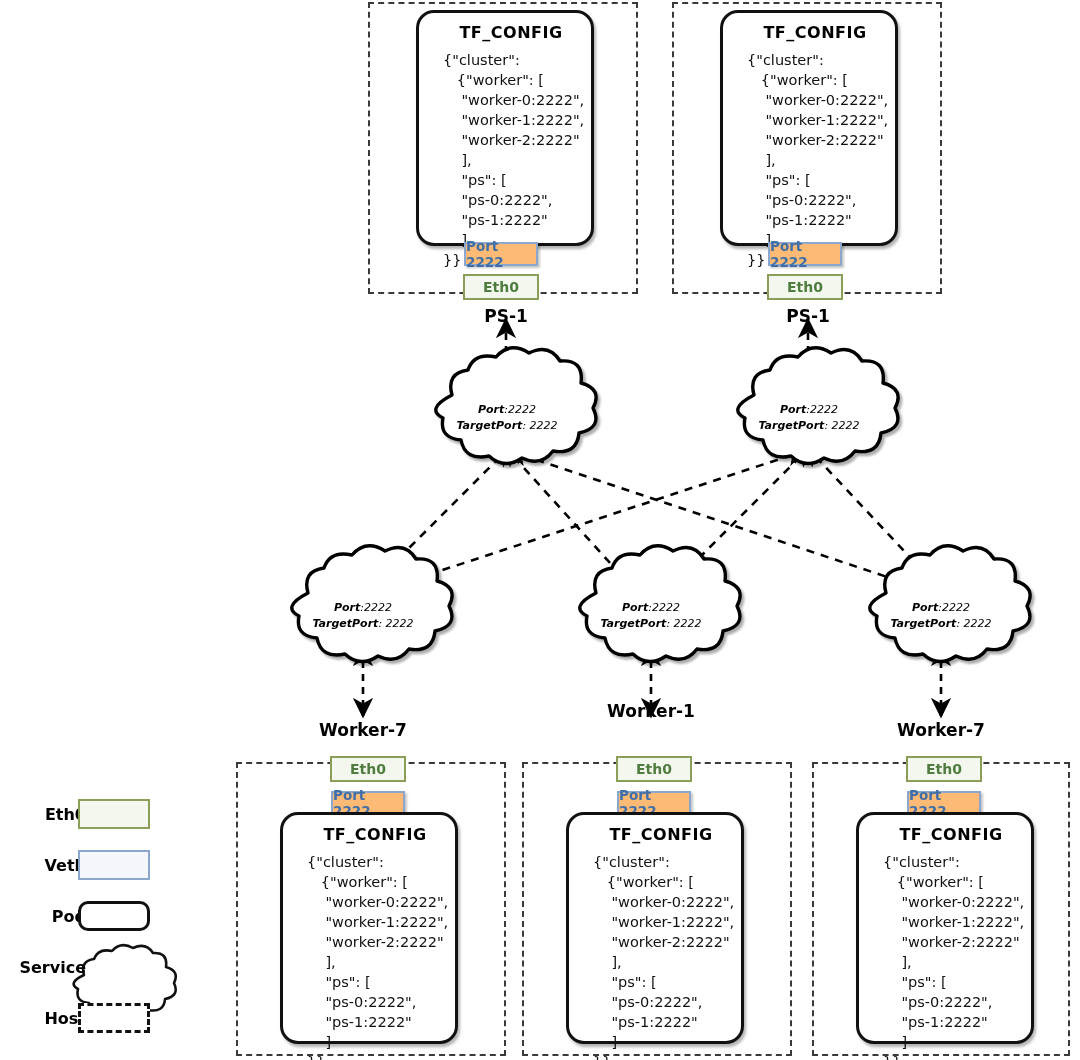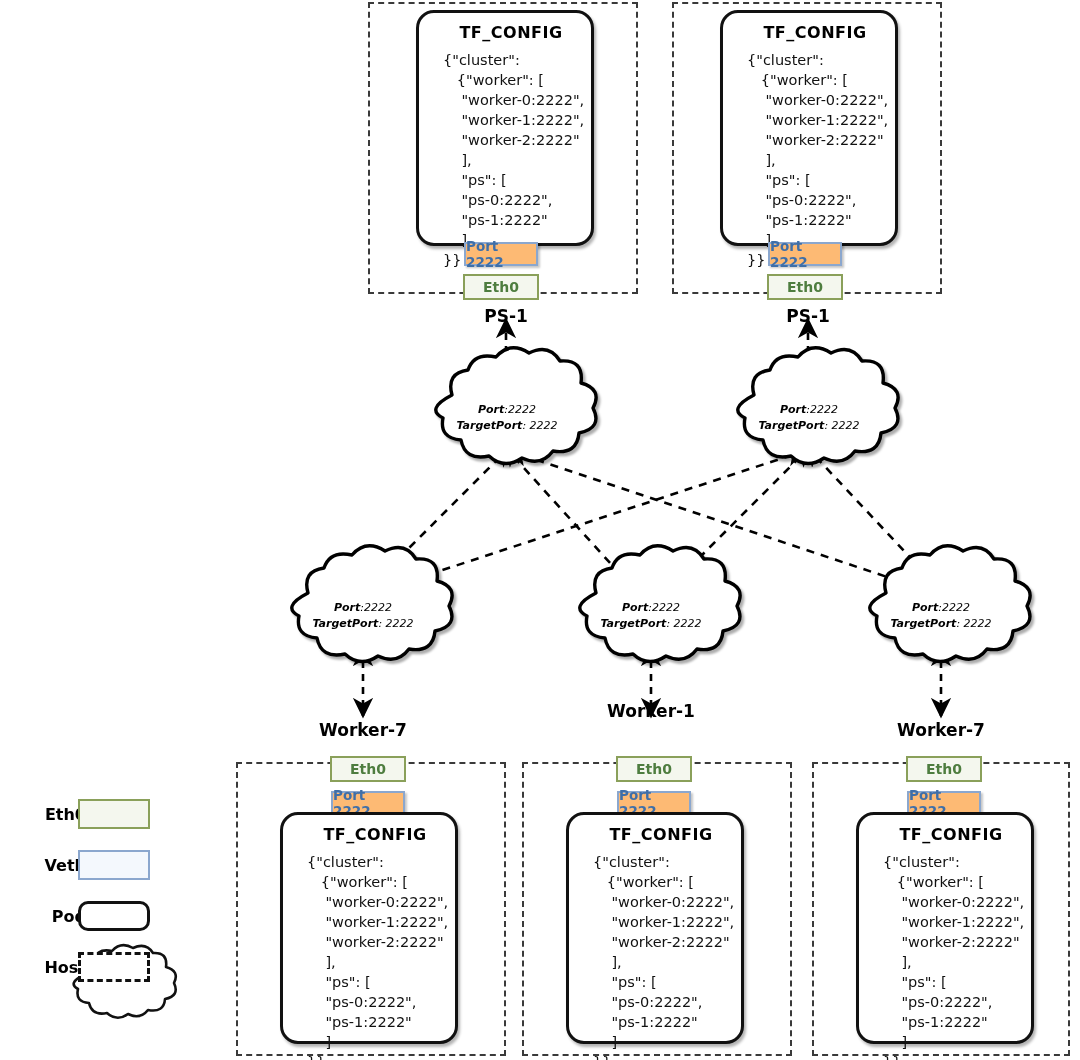--- a/index.html
+++ b/index.html
@@ -393,19 +393,23 @@
     </div>
     <div class="legend-row">
       <div class="legend-label">Veth</div>
       <div class="legend-shape lg-veth"></div>
     </div>
     <div class="legend-row">
       <div class="legend-label">Pod</div>
       <div class="legend-shape lg-pod"></div>
     </div>
     <div class="legend-row">
+      <div class="legend-label">Service</div>
+      <div class="legend-shape lg-cloud"></div>
+    </div>
+    <div class="legend-row">
       <div class="legend-label">Host</div>
       <div class="legend-shape lg-host"></div>
     </div>
   </div>
 
 
 </div>
 
 </body></html>

